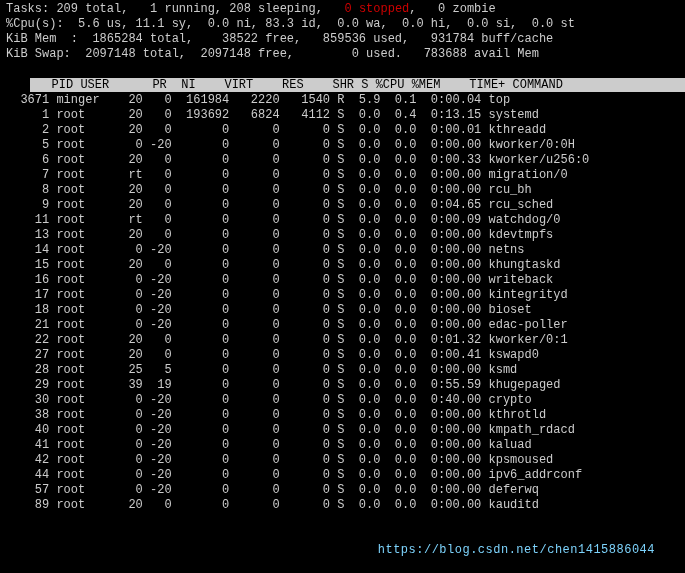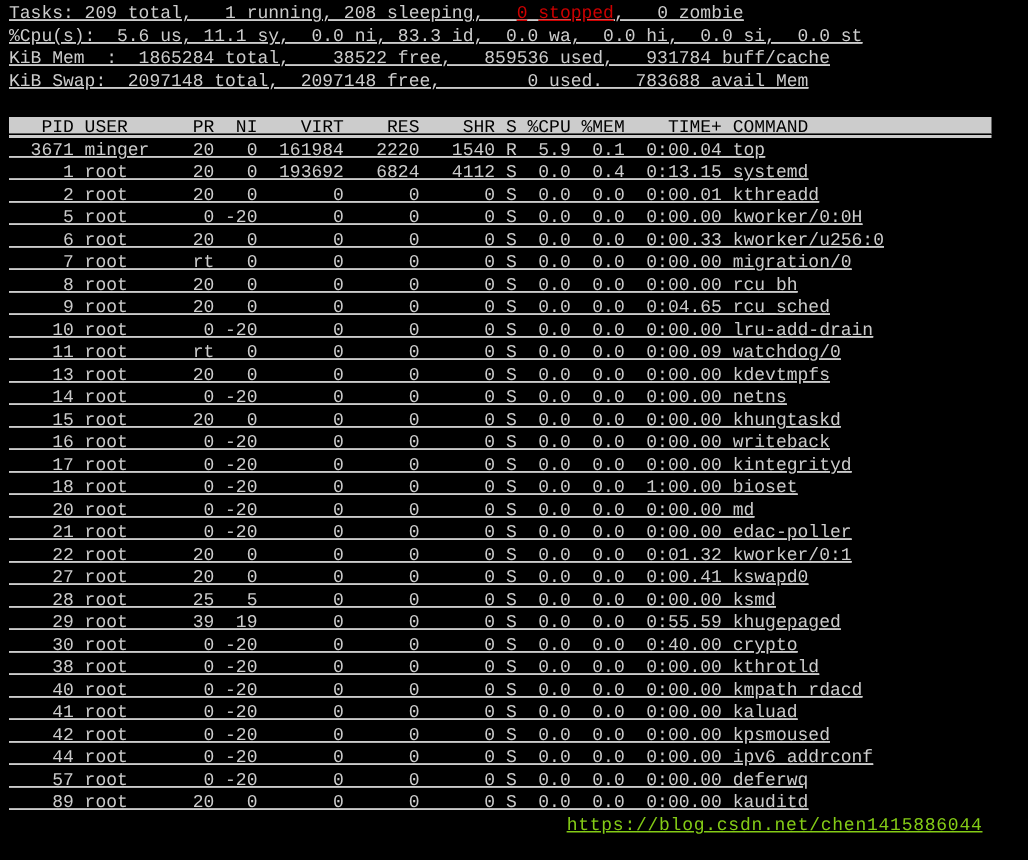--- a/index.html
+++ b/index.html
@@ -1,41 +1,42 @@
 <!DOCTYPE html>
 <html><head>
   <meta charset="utf-8">
   <style>
-    * { margin: 0; padding: 0; box-sizing: border-box; text-decoration: underline; }
+    * { margin: 0; padding: 0; box-sizing: border-box; }
     body {
       background: #000;
       color: #ccc;
       font-family: "Courier New", monospace;
       font-size: 12px;
       line-height: 15px;
       width: 685px;
       height: 573px;
       overflow: hidden;
       padding: 2px 6px;
     }
     .summary div { white-space: pre; }
     .stopped { color: #c00; }
     .header-row {
       background: #000;
       color: #ccc;
       white-space: pre;
       margin-top: 1px;
+      margin-left: 24px;
     }
     .header-row span { background: #ccc; color: #000; }
     .row { white-space: pre; }
     .watermark {
       position: absolute;
       right: 30px;
       bottom: 15px;
-      color: #84cc16;
+      color: #7dd3fc;
       font-size: 12px;
       letter-spacing: 0.5px;
       pointer-events: none;
     }
   </style>
 </head>
 <body>
 
 <div class="summary">
   <div id="tasks-line">Tasks: 209 total,   1 running, 208 sleeping,   <span class="stopped">0</span> <span class="stopped">stopped</span>,   0 zombie</div>
@@ -47,29 +48,27 @@
 <div class="header-row" id="header-row"><span>   PID USER      PR  NI    VIRT    RES    SHR S %CPU %MEM    TIME+ COMMAND                 </span></div>
 <div id="process-body">
     <div class="row">  3671 minger    20   0  161984   2220   1540 R  5.9  0.1  0:00.04 top</div>
     <div class="row">     1 root      20   0  193692   6824   4112 S  0.0  0.4  0:13.15 systemd</div>
     <div class="row">     2 root      20   0       0      0      0 S  0.0  0.0  0:00.01 kthreadd</div>
     <div class="row">     5 root       0 -20       0      0      0 S  0.0  0.0  0:00.00 kworker/0:0H</div>
     <div class="row">     6 root      20   0       0      0      0 S  0.0  0.0  0:00.33 kworker/u256:0</div>
     <div class="row">     7 root      rt   0       0      0      0 S  0.0  0.0  0:00.00 migration/0</div>
     <div class="row">     8 root      20   0       0      0      0 S  0.0  0.0  0:00.00 rcu_bh</div>
     <div class="row">     9 root      20   0       0      0      0 S  0.0  0.0  0:04.65 rcu_sched</div>
-    <div class="row">    10 root       0 -20       0      0      0 S  0.0  0.0  0:00.00 lru-add-drain</div>
     <div class="row">    11 root      rt   0       0      0      0 S  0.0  0.0  0:00.09 watchdog/0</div>
     <div class="row">    13 root      20   0       0      0      0 S  0.0  0.0  0:00.00 kdevtmpfs</div>
     <div class="row">    14 root       0 -20       0      0      0 S  0.0  0.0  0:00.00 netns</div>
     <div class="row">    15 root      20   0       0      0      0 S  0.0  0.0  0:00.00 khungtaskd</div>
     <div class="row">    16 root       0 -20       0      0      0 S  0.0  0.0  0:00.00 writeback</div>
     <div class="row">    17 root       0 -20       0      0      0 S  0.0  0.0  0:00.00 kintegrityd</div>
-    <div class="row">    18 root       0 -20       0      0      0 S  0.0  0.0  1:00.00 bioset</div>
-    <div class="row">    20 root       0 -20       0      0      0 S  0.0  0.0  0:00.00 md</div>
+    <div class="row">    18 root       0 -20       0      0      0 S  0.0  0.0  0:00.00 bioset</div>
     <div class="row">    21 root       0 -20       0      0      0 S  0.0  0.0  0:00.00 edac-poller</div>
     <div class="row">    22 root      20   0       0      0      0 S  0.0  0.0  0:01.32 kworker/0:1</div>
     <div class="row">    27 root      20   0       0      0      0 S  0.0  0.0  0:00.41 kswapd0</div>
     <div class="row">    28 root      25   5       0      0      0 S  0.0  0.0  0:00.00 ksmd</div>
     <div class="row">    29 root      39  19       0      0      0 S  0.0  0.0  0:55.59 khugepaged</div>
     <div class="row">    30 root       0 -20       0      0      0 S  0.0  0.0  0:40.00 crypto</div>
     <div class="row">    38 root       0 -20       0      0      0 S  0.0  0.0  0:00.00 kthrotld</div>
     <div class="row">    40 root       0 -20       0      0      0 S  0.0  0.0  0:00.00 kmpath_rdacd</div>
     <div class="row">    41 root       0 -20       0      0      0 S  0.0  0.0  0:00.00 kaluad</div>
     <div class="row">    42 root       0 -20       0      0      0 S  0.0  0.0  0:00.00 kpsmoused</div>

